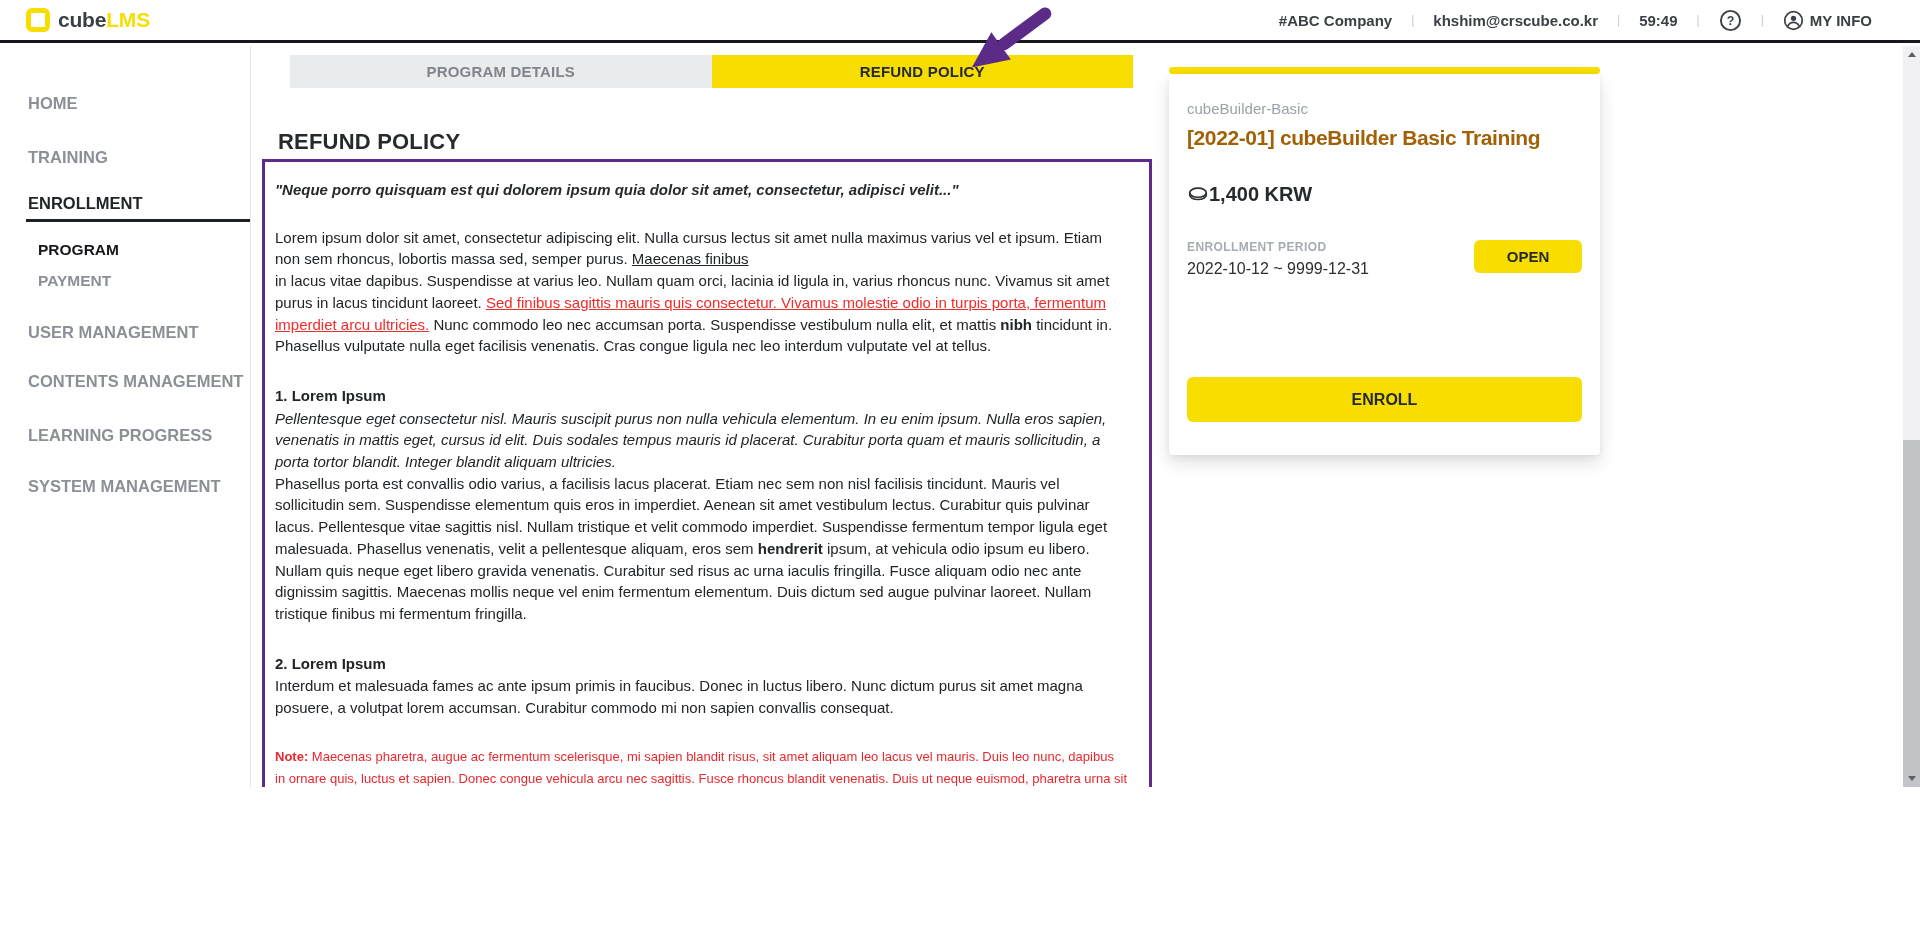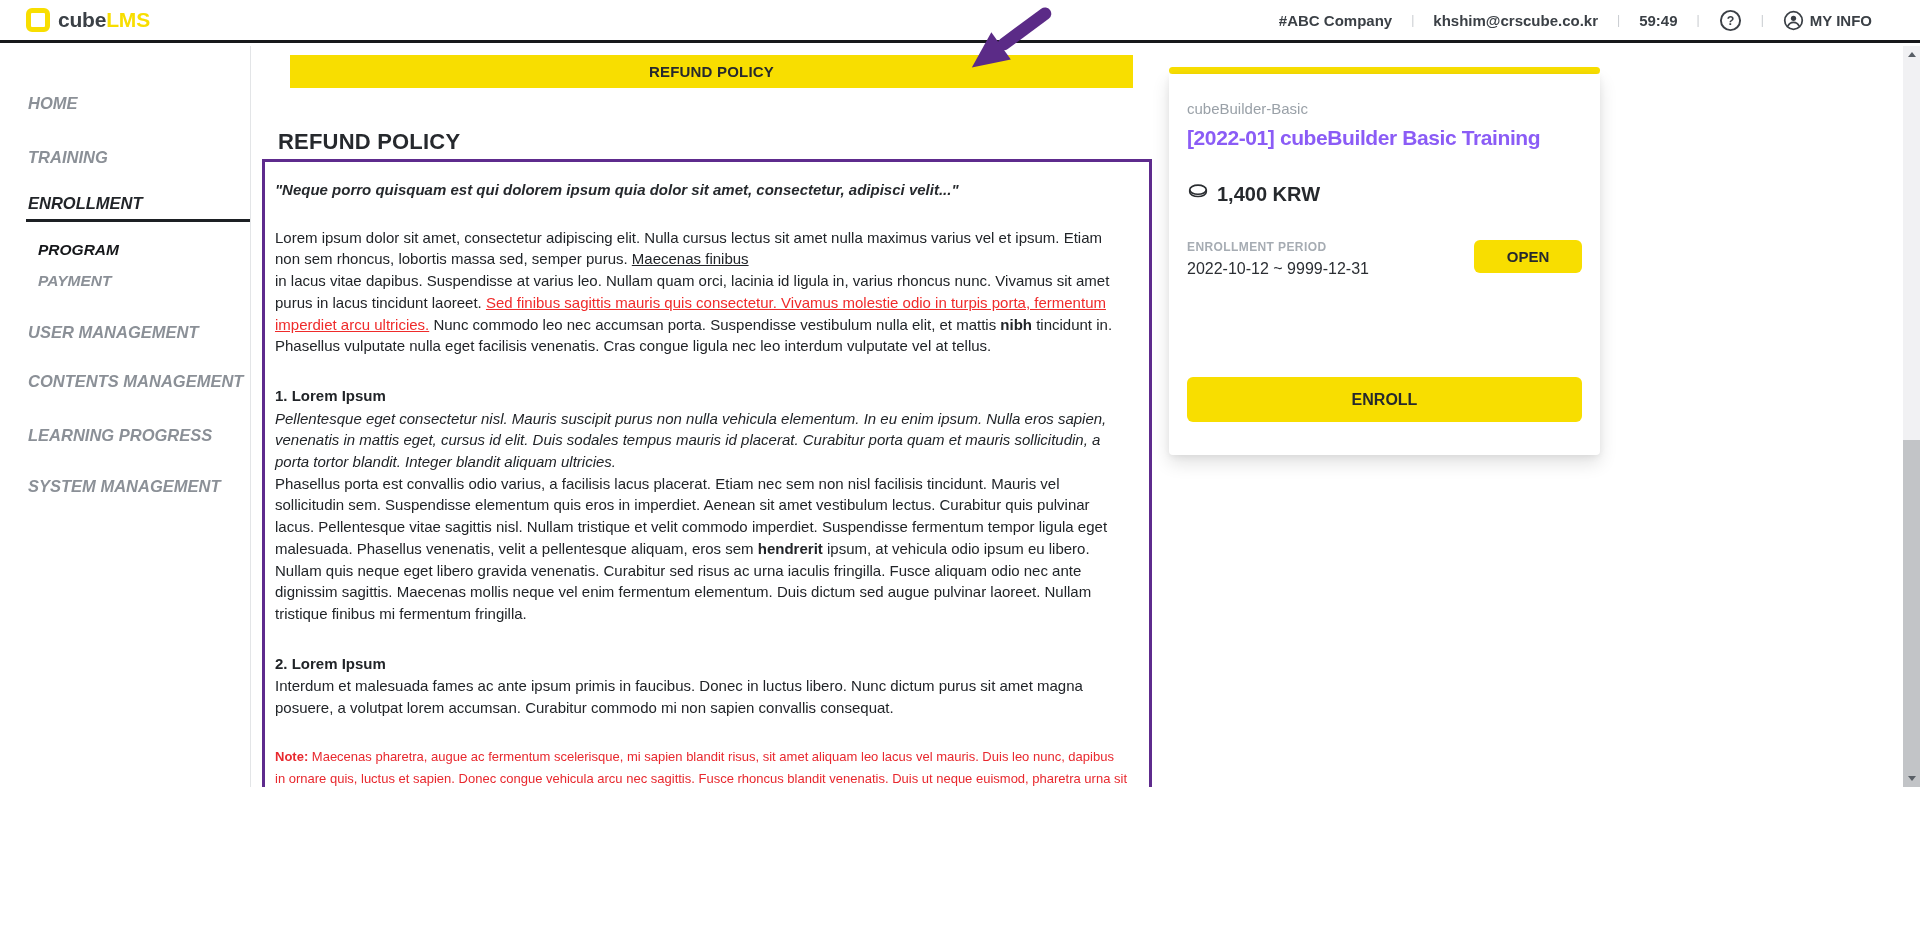--- a/index.html
+++ b/index.html
@@ -15,21 +15,21 @@
   .brand-text{font-size:21px;font-weight:bold;color:#3b4046;letter-spacing:-0.2px;}
   .brand-lms{color:#f8de00;}
   .header-right{display:flex;align-items:center;gap:19px;font-size:15px;font-weight:bold;color:#3b4046;}
   .hsep{color:#c9ccd0;font-weight:normal;font-size:12px;}
   .hicon{display:flex;align-items:center;gap:6px;cursor:pointer;}
 
   
   .sidebar{position:absolute;left:0;top:46px;bottom:0;width:250px;background:#fff;
            border-right:1px solid #e3e5e7;}
   .nav-item{position:absolute;left:28px;font-size:16.5px;font-weight:bold;color:#8b9097;
-            cursor:pointer;white-space:nowrap;font-style:italic;}
+            cursor:pointer;white-space:nowrap;}
   .nav-item.active{color:#222529;}
   .nav-sub{left:38px;font-size:15.5px;}
   .nav-sub.current{color:#15171a;}
   .nav-underline{position:absolute;left:26px;right:0;top:173px;height:3px;background:#1d2024;}
 
   
   .tabbar{position:absolute;left:290px;top:55px;width:843px;height:33px;display:flex;z-index:2;}
   .tab{flex:1;display:flex;align-items:center;justify-content:center;font-size:15px;
        font-weight:bold;letter-spacing:.2px;cursor:pointer;}
   .tab-inactive{background:#e9ebed;color:#7e858c;}
@@ -60,23 +60,23 @@
   .file-link{font-size:15px;font-weight:bold;color:#1553cf;text-decoration:underline;cursor:pointer;}
   .dl-btn{display:flex;align-items:center;cursor:pointer;}
 
   
   .card{position:absolute;left:1169px;top:67px;width:431px;z-index:3;}
   .card-topbar{height:7px;background:#f8de00;border-radius:4px;}
   .card-body{position:relative;background:#fff;height:381px;box-sizing:border-box;
              padding:26px 18px 0 18px;border-radius:0 0 4px 4px;
              box-shadow:0 8px 18px rgba(0,0,0,.12),0 2px 6px rgba(0,0,0,.06);}
   .card-cat{font-size:15px;color:#9aa1a8;}
-  .card-title{margin-top:9px;font-size:21px;font-weight:bold;color:#8b5cf6;
+  .card-title{margin-top:9px;font-size:21px;font-weight:bold;color:#a16207;
               letter-spacing:-0.4px;white-space:nowrap;}
-  .price-row{margin-top:33px;display:flex;gap:8px;font-size:20px;
+  .price-row{margin-top:33px;display:flex;align-items:center;gap:0;font-size:20px;
              font-weight:bold;color:#26292d;}
   .period-row{margin-top:34px;display:flex;justify-content:space-between;align-items:flex-start;}
   .period-label{font-size:12px;font-weight:bold;color:#a6acb3;letter-spacing:.4px;}
   .period-value{margin-top:6px;font-size:16px;color:#2b2e33;}
   .open-badge{width:108px;height:33px;background:#f8de00;border-radius:6px;display:flex;
               align-items:center;justify-content:center;font-size:15px;font-weight:bold;color:#26292d;}
   .enroll-btn{position:absolute;left:18px;right:18px;bottom:33px;height:45px;background:#f8de00;
               border:none;border-radius:6px;font-size:16px;font-weight:bold;color:#26292d;
               cursor:pointer;font-family:inherit;}
 
@@ -140,20 +140,21 @@
     <div class="nav-underline"></div>
     <div class="nav-item nav-sub current" style="top:195px">PROGRAM</div>
     <div class="nav-item nav-sub" style="top:226px">PAYMENT</div>
     <div class="nav-item" style="top:277px">USER MANAGEMENT</div>
     <div class="nav-item" style="top:326px">CONTENTS MANAGEMENT</div>
     <div class="nav-item" style="top:380px">LEARNING PROGRESS</div>
     <div class="nav-item" style="top:431px">SYSTEM MANAGEMENT</div>
   </div>
 
   <div class="tabbar">
+    <div class="tab tab-inactive">PROGRAM DETAILS</div>
     <div class="tab tab-active">REFUND POLICY</div>
   </div>
 
   <svg class="arrow-overlay" viewBox="0 0 110 80">
     <path d="M97 10 L55 41" stroke="#5b2b87" stroke-width="13" stroke-linecap="round" fill="none"></path>
     <polygon points="22,65 42,29 62,57" fill="#5b2b87"></polygon>
   </svg>
 
   <div class="page-title">REFUND POLICY</div>
 

